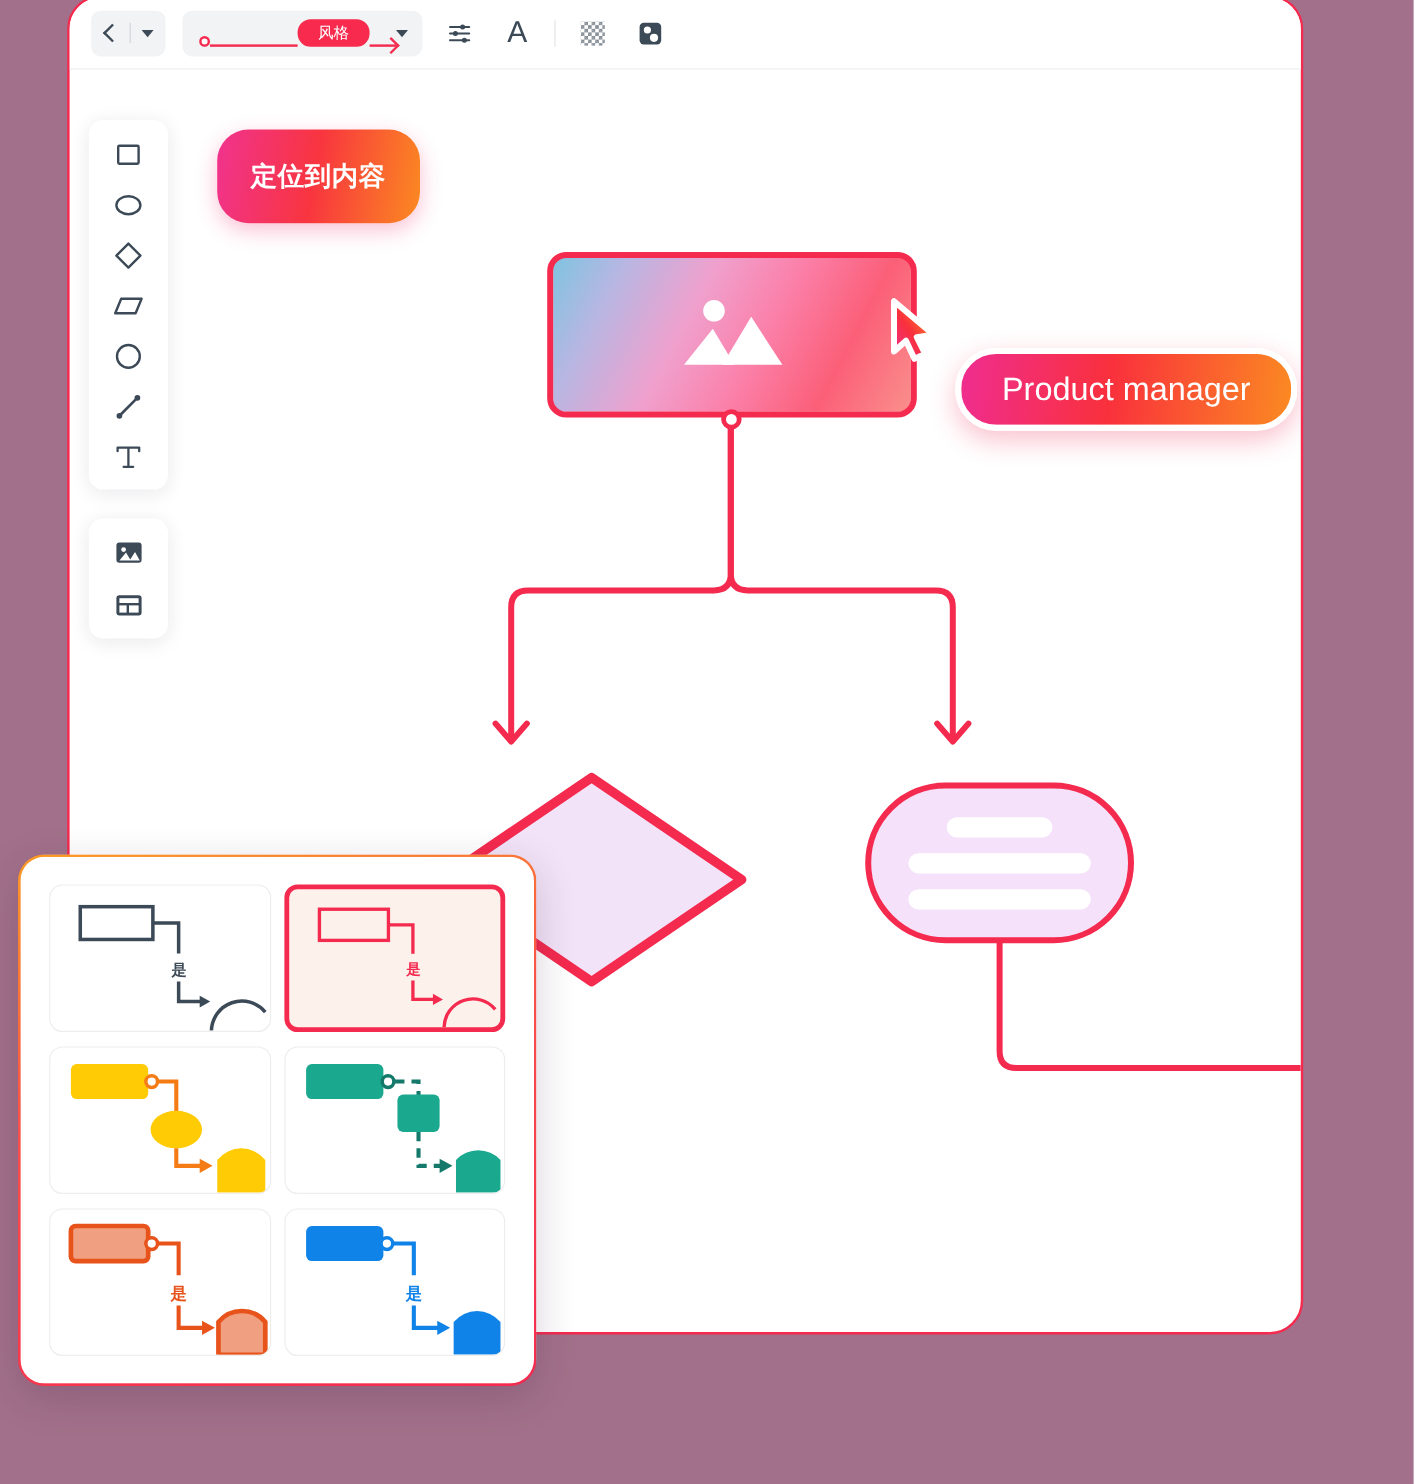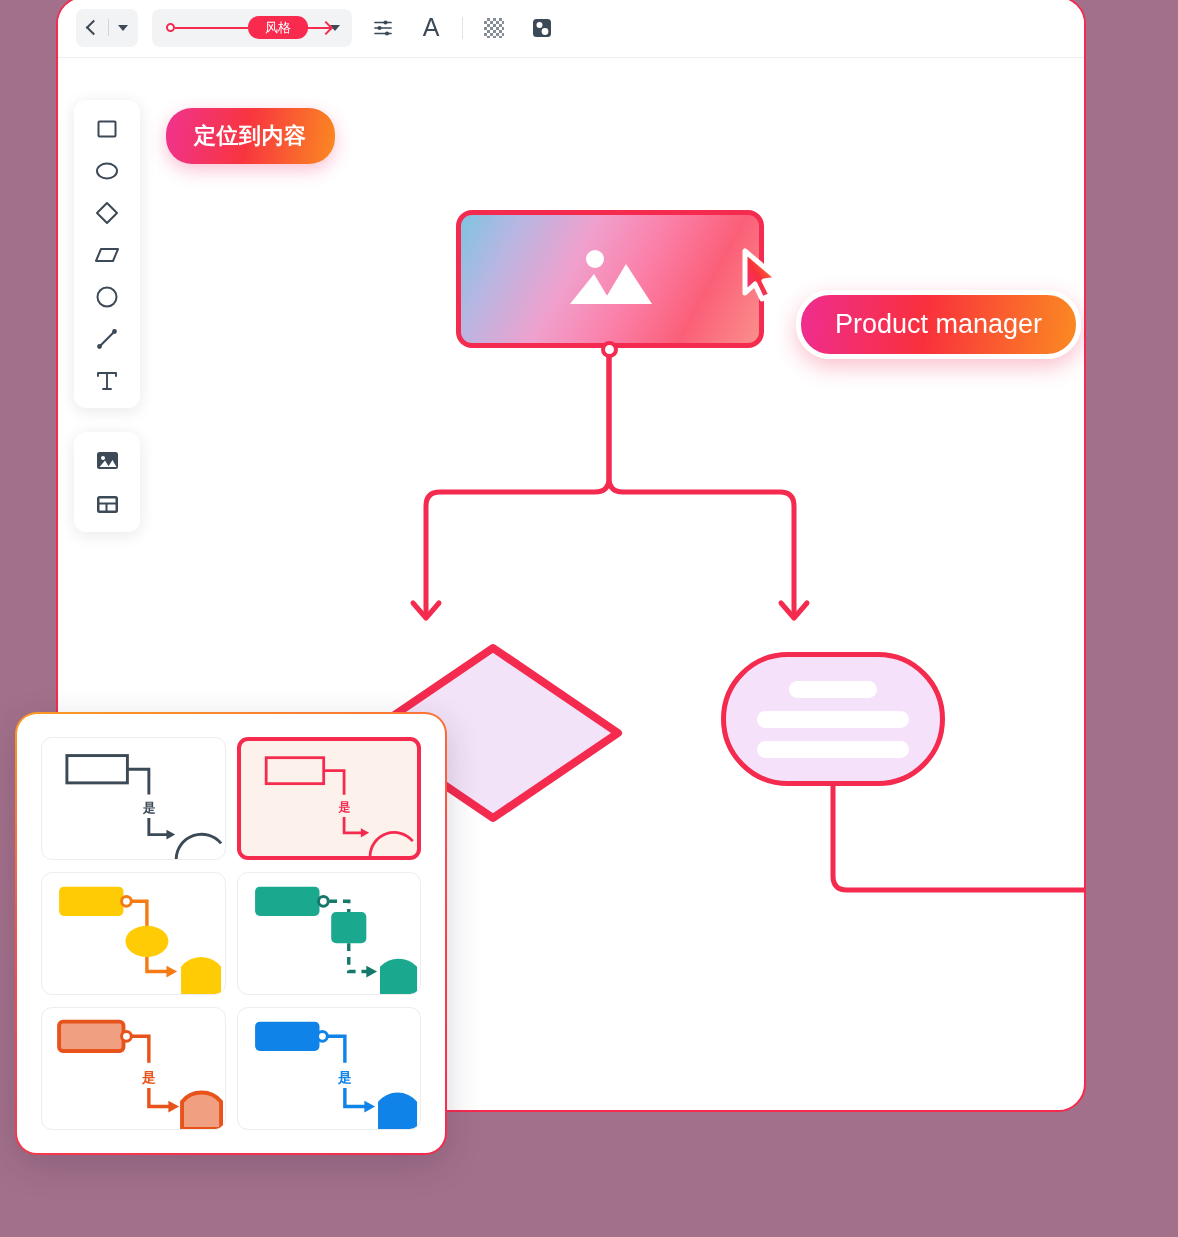--- a/index.html
+++ b/index.html
@@ -49,21 +49,21 @@
   .caret-dn {
     width: 0; height: 0;
     border-left: 5px solid transparent;
     border-right: 5px solid transparent;
     border-top: 6px solid #3c4956;
   }
   #style-select {
     width: 200px; padding: 0 12px 0 14px;
     justify-content: space-between;
   }
-  #style-connector { flex: 1; display: flex; align-items: center; }
+  #style-connector { flex: 1; display: flex; align-items: flex-end; }
   .sc-dot {
     width: 9px; height: 9px; flex: none;
     border: 2px solid #f42a4e; border-radius: 50%;
     background: #fff;
   }
   .sc-line { height: 2px; background: #f42a4e; flex: 1; }
   .sc-pill {
     background: #f82b4f; color: #fff;
     font-size: 13px; line-height: 1;
     padding: 5px 17px; border-radius: 11px;
@@ -109,22 +109,22 @@
     display: flex; align-items: center; justify-content: center;
     color: #3c4956;
   }
 
   
   #canvas { position: absolute; left: 0; top: 60px; right: 0; bottom: 0; overflow: hidden; }
   #wires { position: absolute; left: 0; top: 0; width: 1030px; height: 1056px; overflow: visible; }
 
   
   #locate-badge {
-    position: absolute; left: 108px; top: 50px;
-    padding: 13px 28px;
+    position: absolute; left: 123px; top: 50px;
+    padding: 24px 28px;
     background: linear-gradient(100deg, #f0338f 0%, #f8353f 48%, #fb8a21 100%);
     color: #fff; font-size: 22px; font-weight: 700;
     border-radius: 26px;
     box-shadow: 0 6px 18px rgba(240,50,110,.30);
     letter-spacing: .5px;
   }
 
   
   #image-node {
     position: absolute; left: 398px; top: 152px;

